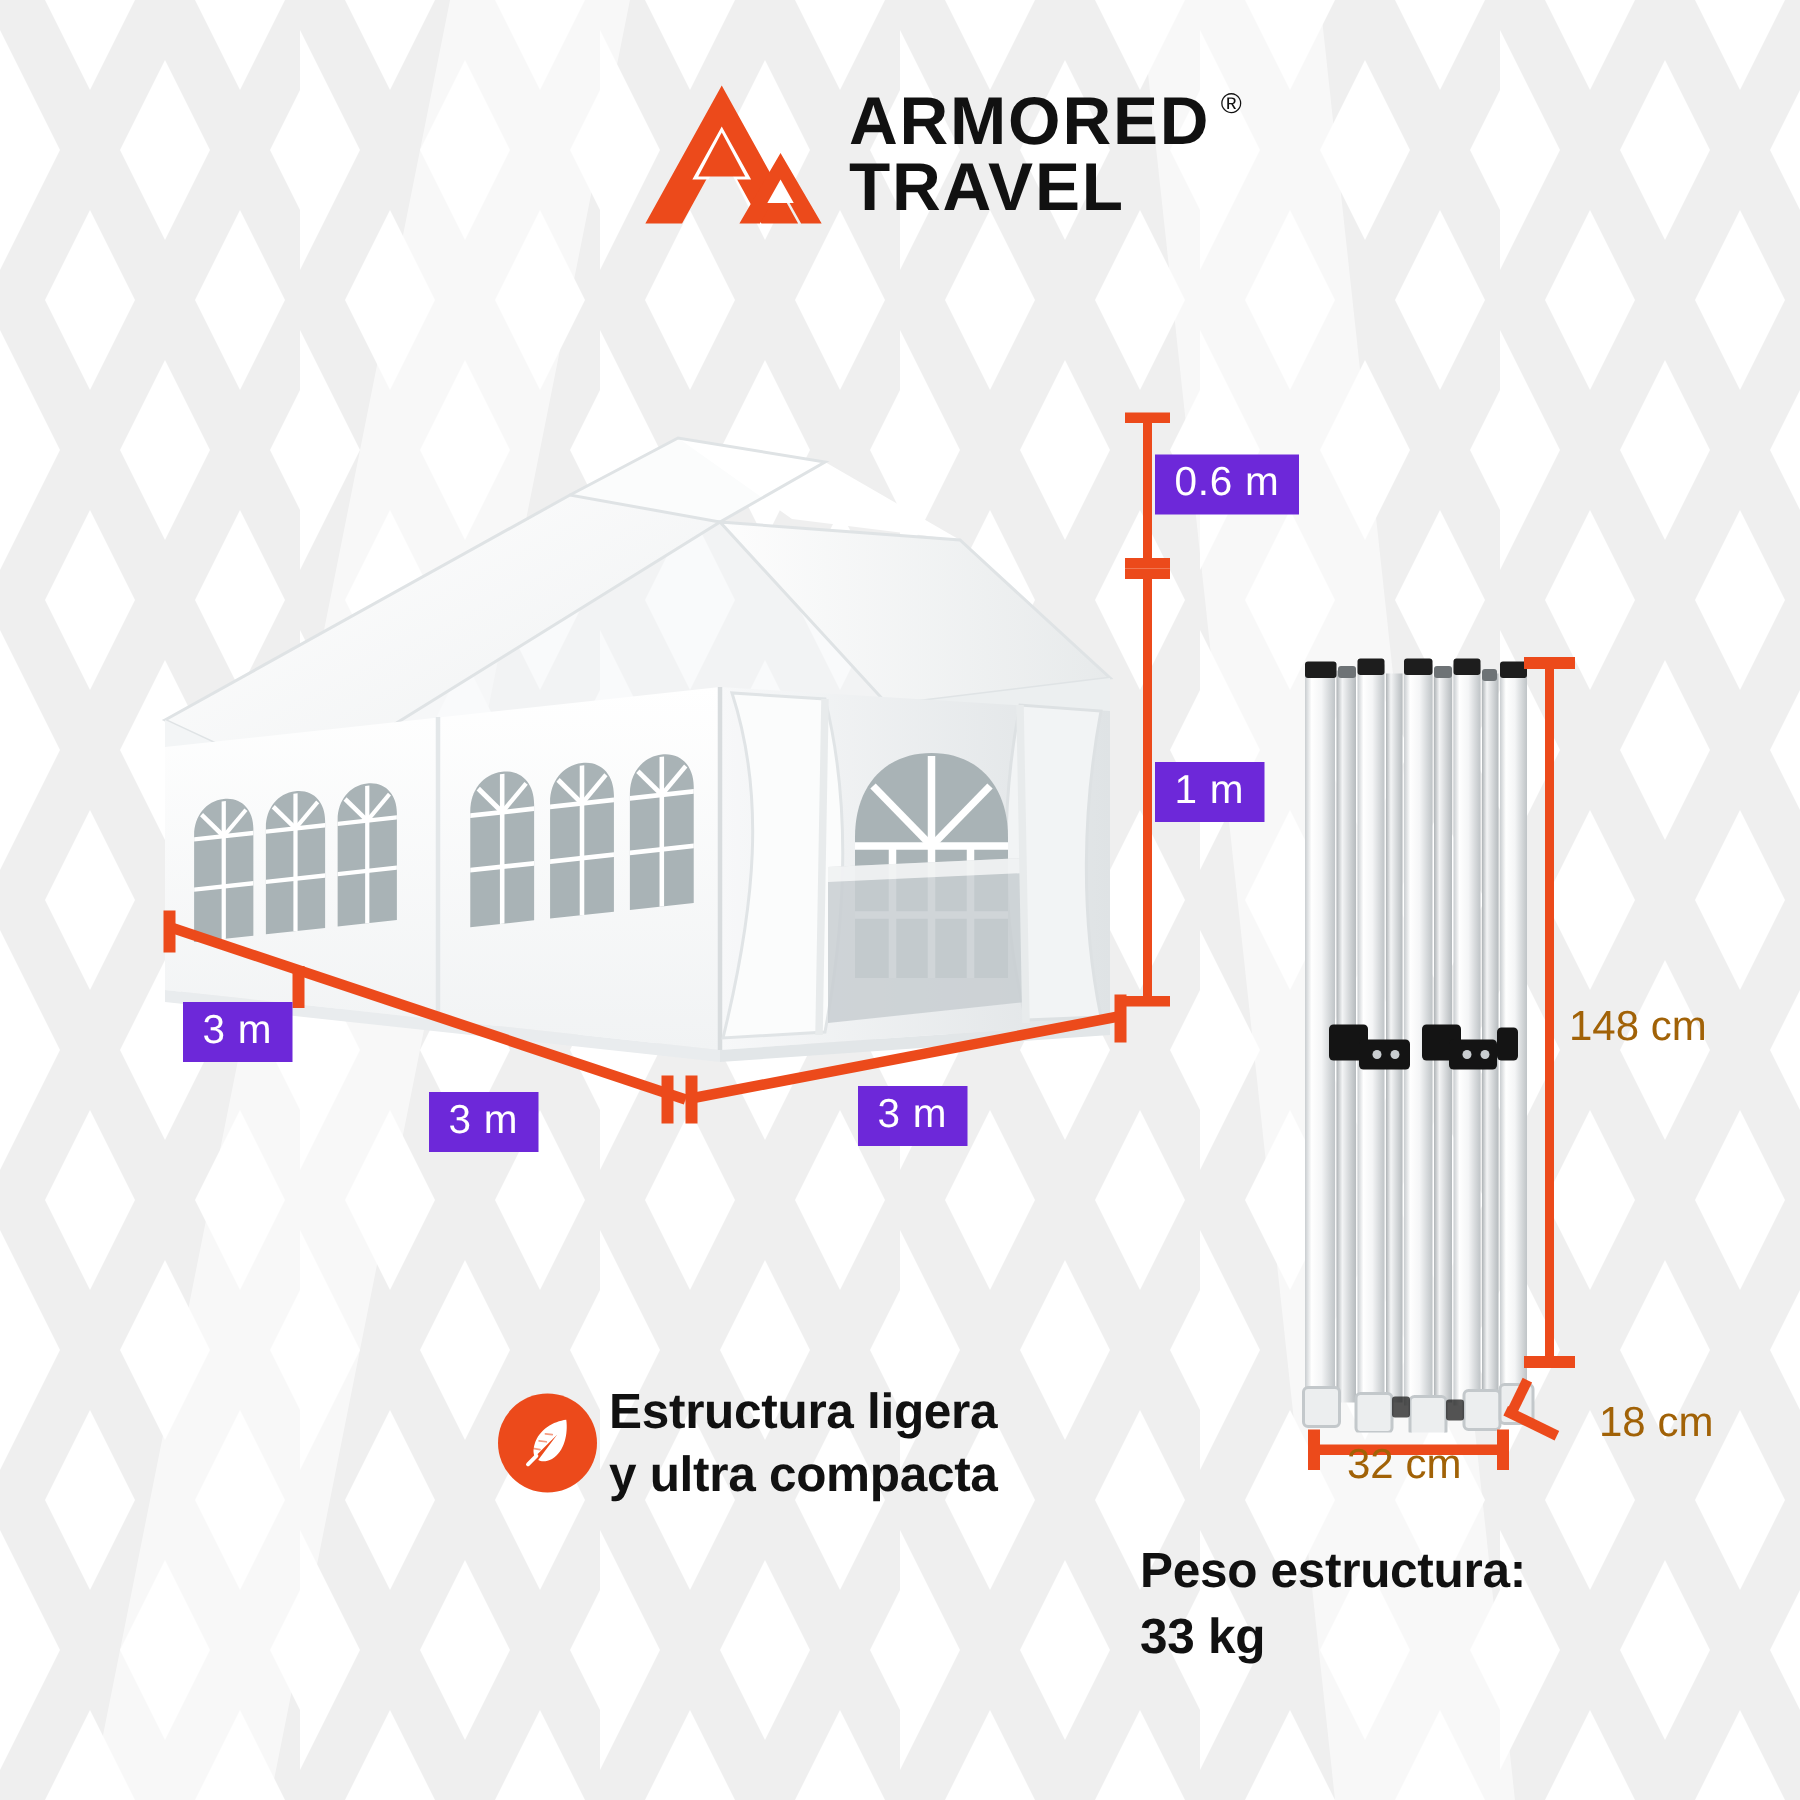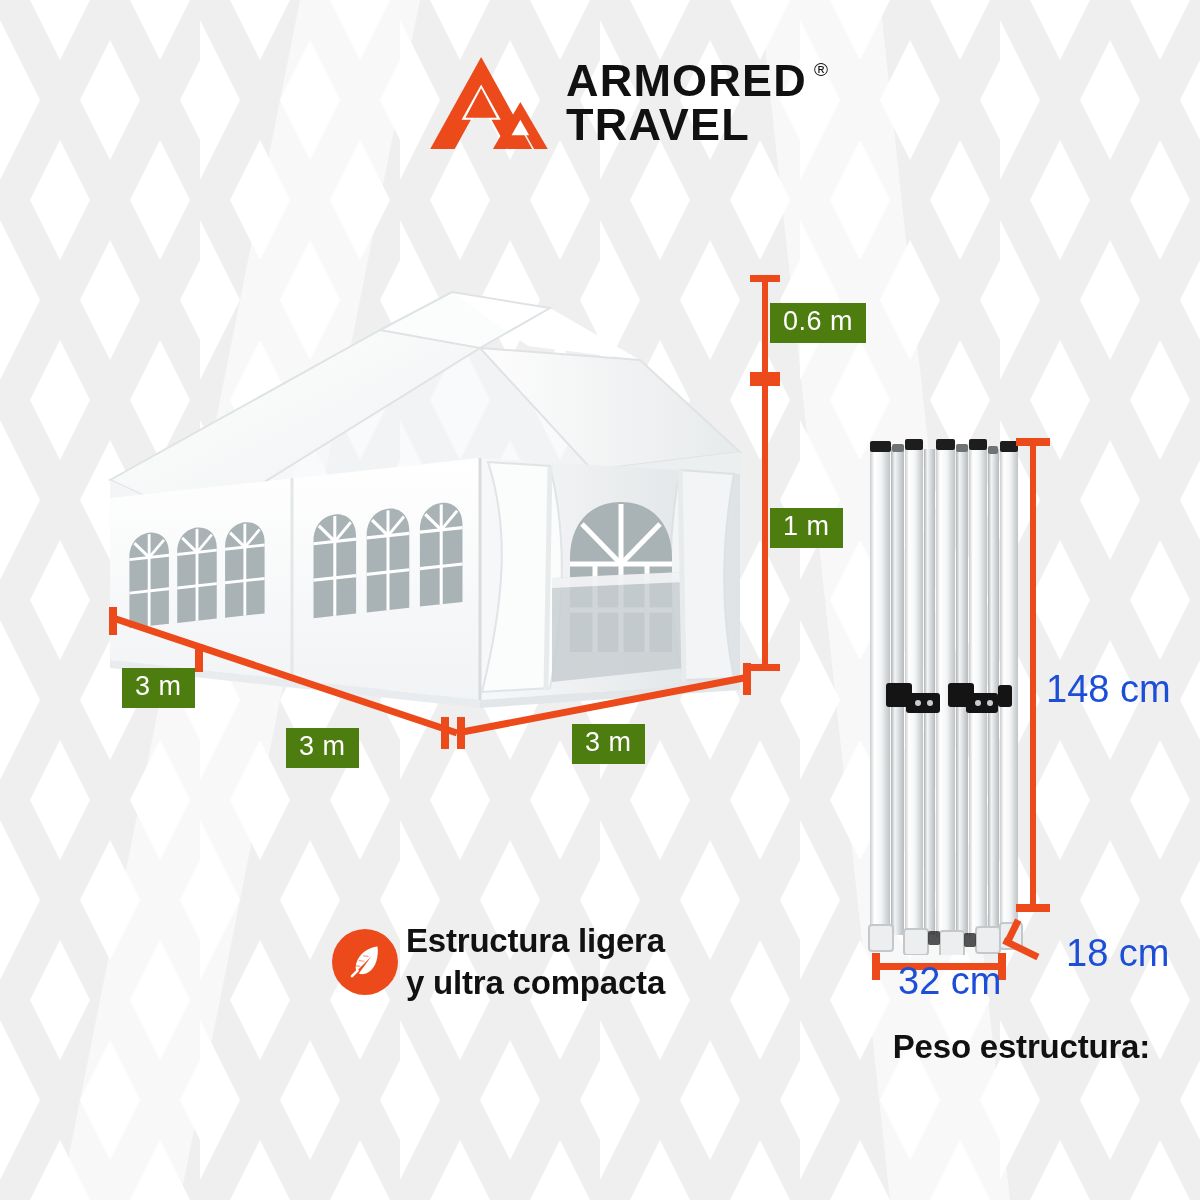--- a/index.html
+++ b/index.html
@@ -28,28 +28,28 @@
   .logo-row{ display:flex; align-items:flex-start; }
   .logo-word{
     font-size:45px; font-weight:700; letter-spacing:1.2px;
     color:#111111; font-family:"Liberation Sans", sans-serif;
   }
   .logo-reg{ font-size:19px; color:#111; margin-left:7px; margin-top:2px; font-weight:500;}
 
   
   .dim-line{ position:absolute; background:#ec4a1b; }
   .dim-badge{
-    position:absolute; background:#4d7c0f; color:#ffffff;
+    position:absolute; background:#6d28d9; color:#ffffff;
     font-size:27px; font-weight:400; letter-spacing:0.5px;
     padding:3px 13px 6px 13px; white-space:nowrap;
     font-family:"Liberation Sans", sans-serif;
   }
   .dim-text{
-    position:absolute; color:#1d4ed8; white-space:nowrap;
-    font-size:38px; font-weight:400;
+    position:absolute; color:#a16207; white-space:nowrap;
+    font-size:28px; font-weight:400;
     font-family:"Liberation Sans", sans-serif;
   }
 
   
   .feature{
     position:absolute; left:332px; top:920px;
     display:flex; align-items:center; gap:8px;
   }
   .feature-badge{
     width:66px; height:66px; border-radius:50%;
@@ -57,21 +57,21 @@
     display:flex; align-items:center; justify-content:center;
   }
   .feature-text{
     font-size:33px; font-weight:700; color:#111111;
     line-height:1.28; letter-spacing:-0.2px;
   }
 
   
   .weight{
     position:absolute; left:760px; top:1025px; width:390px;
-    text-align:right; color:#111111;
+    text-align:left; color:#111111;
     font-size:33px; font-weight:700; line-height:1.33;
     letter-spacing:-0.2px;
   }
 </style>
 </head>
 <body>
 
 <svg id="bg-pattern" viewBox="0 0 1200 1200" preserveAspectRatio="none" aria-hidden="true">
   <defs>
     <pattern id="chevlattice" width="200" height="200" patternUnits="userSpaceOnUse">
@@ -346,15 +346,16 @@
       </svg>
     </div>
     <div class="feature-text">
       <div>Estructura ligera</div>
       <div>y ultra compacta</div>
     </div>
   </div>
 
   <div class="weight">
     <div>Peso estructura:</div>
+    <div>33 kg</div>
   </div>
 
 </div>
 
 </body></html>

